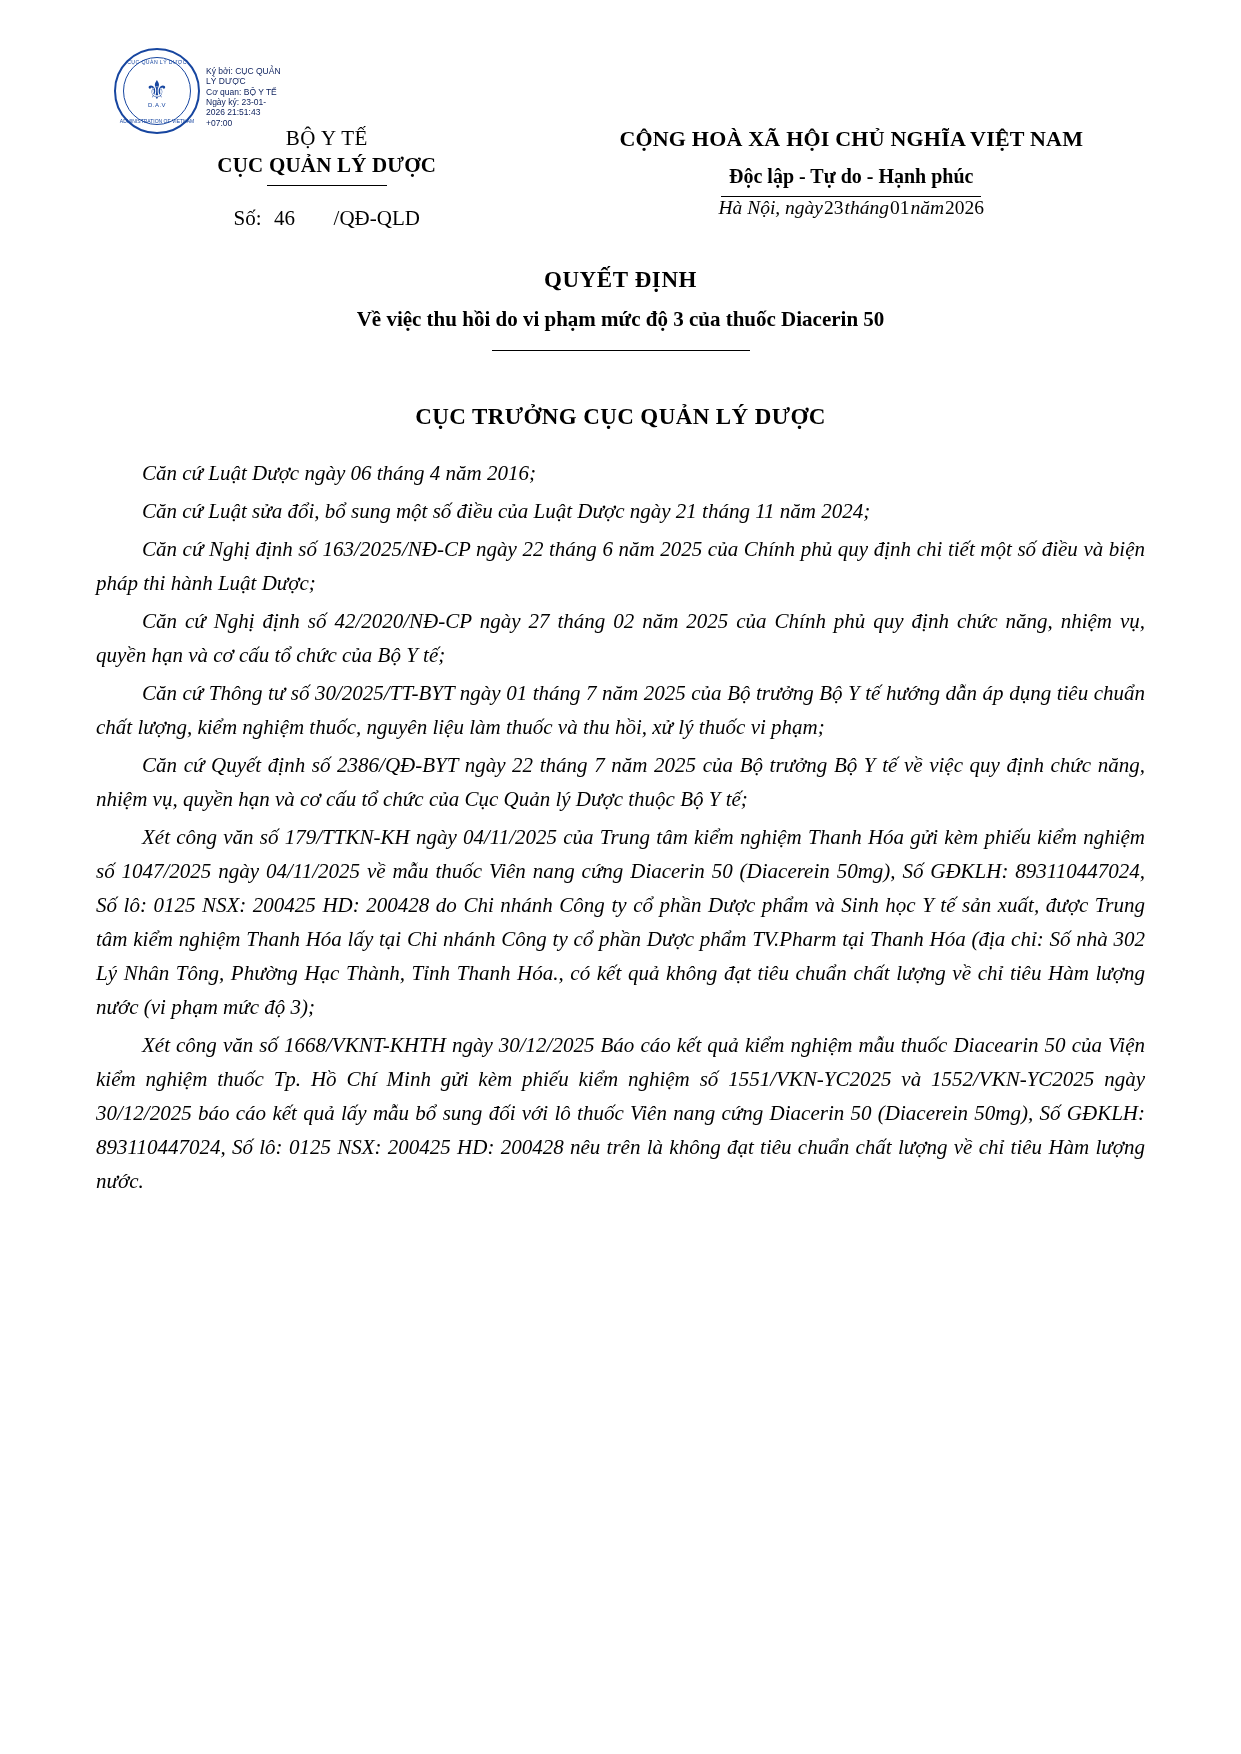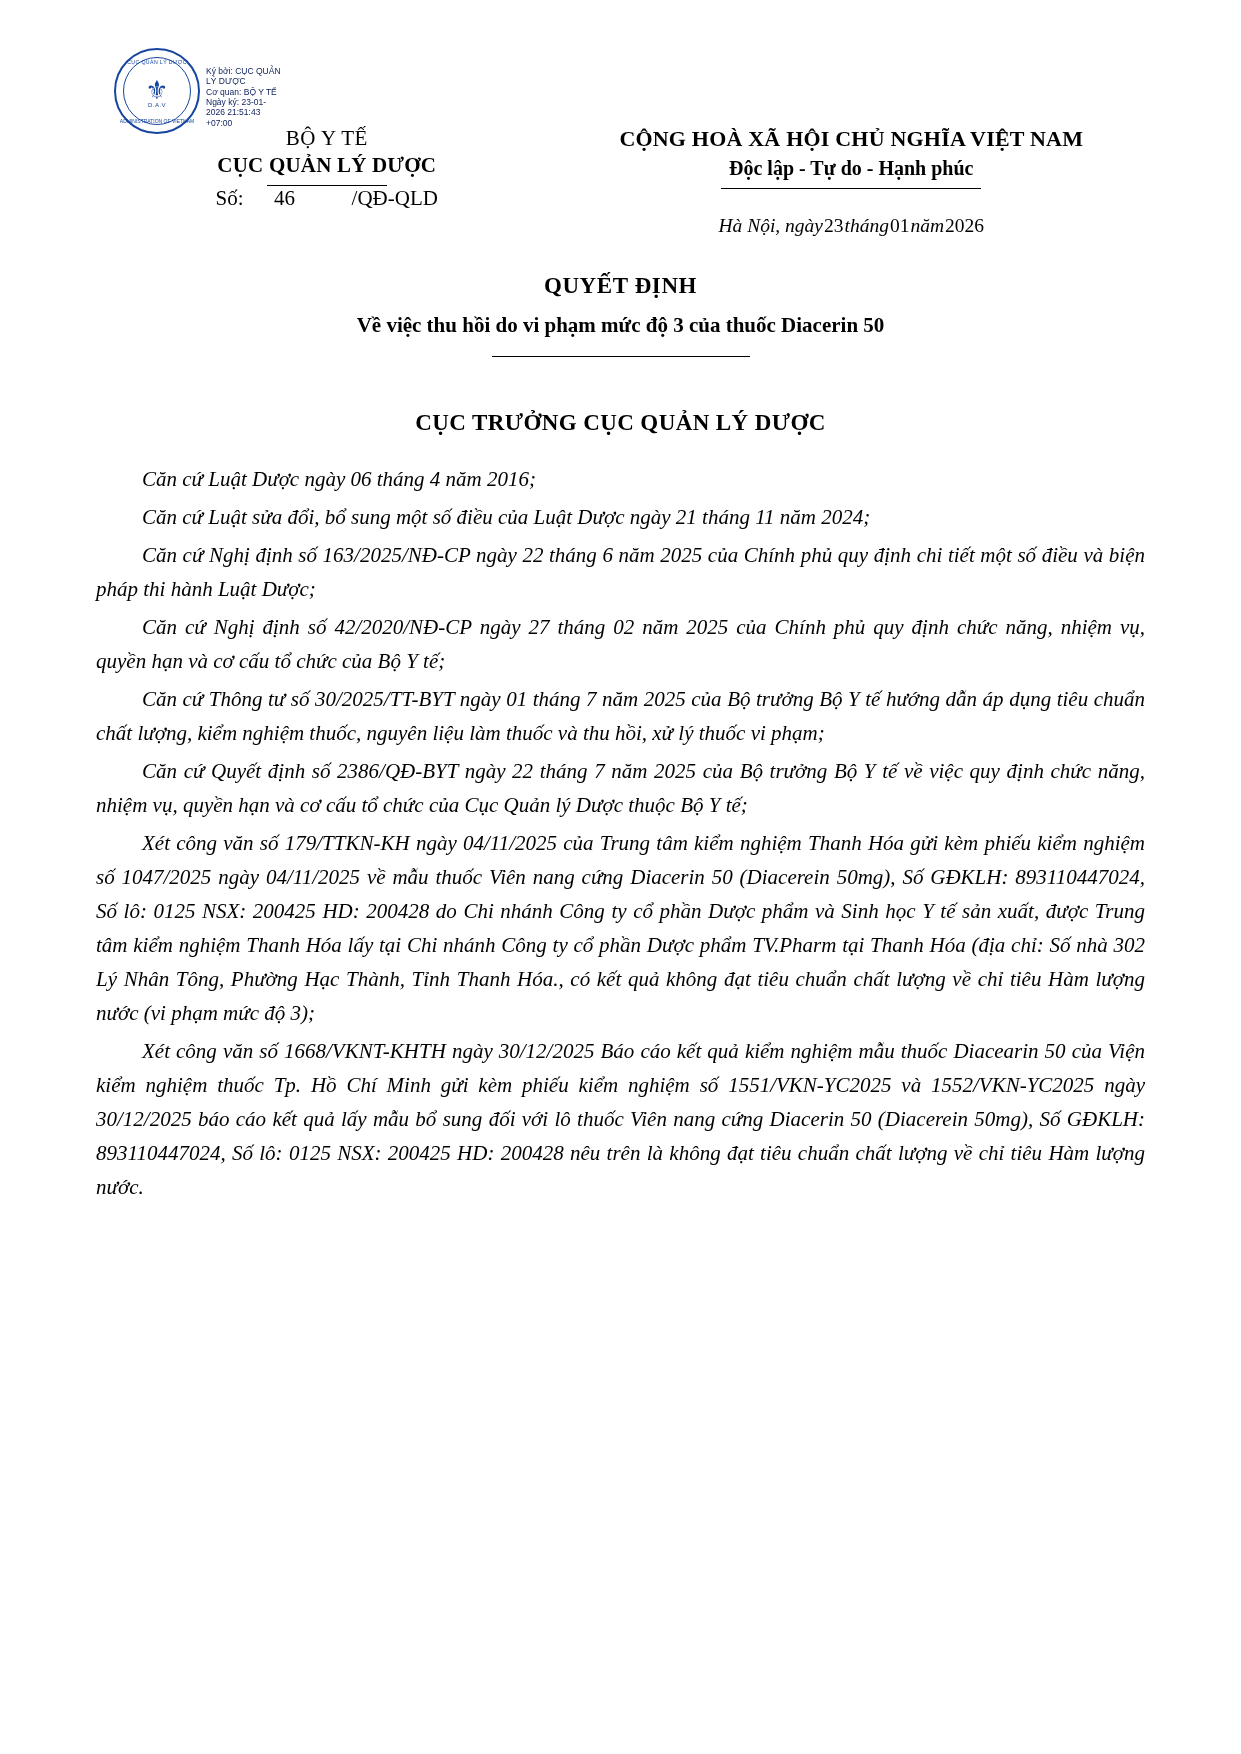--- a/index.html
+++ b/index.html
@@ -135,45 +135,45 @@
     background: #000;
     margin: 7px auto 0 auto;
   }
   .rule-mid {
     width: 260px;
     height: 1px;
     background: #000;
     margin: 8px auto 0 auto;
   }
   .so-line {
+    margin-top: 20px;
     font-size: 21px;
     display: flex;
     justify-content: center;
     align-items: baseline;
-    gap: 24px;
+    gap: 6px;
   }
   .so-num {
     display: inline-block;
     min-width: 34px;
     text-align: center;
   }
   .so-suffix { margin-left: 26px; }
 
   .nation-line1 {
     font-size: 22px;
     font-weight: bold;
     letter-spacing: .2px;
   }
   .nation-line2 {
     font-size: 20px;
     font-weight: bold;
-    margin-top: 5px;
+    margin-top: 13px;
   }
   .date-line {
-    margin-top: 26px;
     font-size: 19.5px;
     font-style: italic;
     display: flex;
     justify-content: center;
     align-items: center;
     gap: 1px;
     flex-wrap: nowrap;
   }
   .date-line .val {
     font-style: normal;

